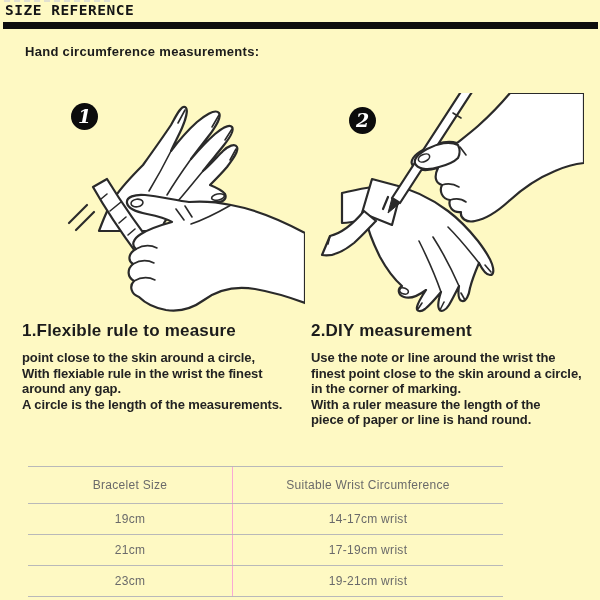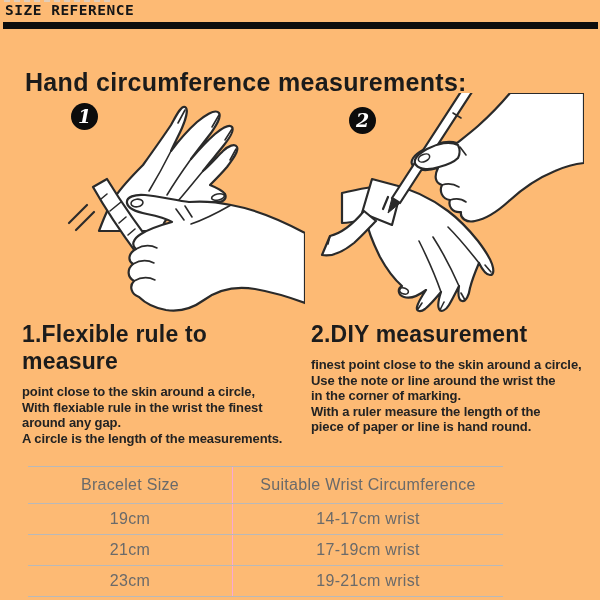--- a/index.html
+++ b/index.html
@@ -1,49 +1,49 @@
 <!DOCTYPE html>
 <html><head>
 <meta charset="utf-8">
 <style>
   html,body{margin:0;padding:0;background:#fff;}
   .canvas{
-    position:relative;width:600px;height:600px;background:#fdba74;
+    position:relative;width:600px;height:600px;background:#fef9c3;
     overflow:hidden;font-family:"Liberation Sans",sans-serif;color:#1e1e1e;
   }
   
   .top-smudge{position:absolute;top:0;left:4px;width:110px;height:2px;
     background:repeating-linear-gradient(90deg,#d6d6d6 0 6px,transparent 6px 10px);opacity:.7;}
   .size-ref{position:absolute;left:5px;top:2px;font-family:"DejaVu Sans Mono",monospace;
     font-weight:bold;font-size:14.5px;letter-spacing:.5px;color:#161616;}
   .black-bar{position:absolute;left:3px;top:22px;width:595px;height:7px;background:#0d0d0d;}
-  .page-title{position:absolute;left:25px;top:44px;font-size:25px;font-weight:bold;
-    letter-spacing:.3px;color:#1b1b1b;margin-top:24px;}
+  .page-title{position:absolute;left:25px;top:44px;font-size:13px;font-weight:bold;
+    letter-spacing:.3px;color:#1b1b1b;}
   
   .fig{position:absolute;}
   #fig1{left:25px;top:93px;width:280px;height:224px;}
   #fig2{left:318px;top:93px;width:266px;height:224px;}
   .badge{position:absolute;width:27px;height:27px;border-radius:50%;background:#0c0c0c;
     color:#fff;display:flex;align-items:center;justify-content:center;
     font-family:"DejaVu Serif",serif;font-style:italic;font-weight:bold;font-size:19px;line-height:1;}
   #badge1{left:71px;top:103px;}
   #badge2{left:349px;top:107px;}
   
   .sec{position:absolute;top:321px;}
   #sec1{left:22px;width:284px;}
   #sec2{left:311px;width:286px;}
-  .sec .sec-heading{margin:0 0 9px 0;font-size:23px;font-weight:bold;color:#1c1c1c;letter-spacing:.2px;}
+  .sec .sec-heading{margin:0 0 9px 0;font-size:17px;font-weight:bold;color:#1c1c1c;letter-spacing:.2px;}
   .sec .ln{font-size:13px;line-height:15.6px;font-weight:bold;color:#232323;
     white-space:nowrap;letter-spacing:-.1px;}
   
   .size-table{position:absolute;left:28px;top:466px;width:475px;}
   .trow{display:grid;grid-template-columns:204px 1fr;border-bottom:1px solid #b9b9b9;height:30px;}
   .trow.thead{border-top:1px solid #b9b9b9;height:36px;}
   .tcell{display:flex;align-items:center;justify-content:center;color:#6a6a6a;
-    font-size:16px;letter-spacing:.3px;}
+    font-size:12px;letter-spacing:.3px;}
   .tcell + .tcell{border-left:1px solid #f9a8d4;}
   svg .ink{stroke:#2a2a2a;stroke-width:2.2;stroke-linecap:round;stroke-linejoin:round;fill:none;}
   svg .paper{stroke:#2a2a2a;stroke-width:2.2;stroke-linecap:round;stroke-linejoin:round;fill:#ffffff;}
   svg .thin{stroke:#2a2a2a;stroke-width:1.6;stroke-linecap:round;fill:none;}
 </style>
 </head>
 <body>
 
 <div class="canvas">
 
@@ -153,22 +153,22 @@
   <div id="sec1" class="sec">
     <h3 class="sec-heading">1.Flexible rule to measure</h3>
     <div class="ln">point close to the skin around a circle,</div>
     <div class="ln">With flexiable rule in the wrist the finest</div>
     <div class="ln">around any gap.</div>
     <div class="ln">A circle is the length of the measurements.</div>
   </div>
 
   <div id="sec2" class="sec">
     <h3 class="sec-heading">2.DIY measurement</h3>
+    <div class="ln">Use the note or line around the wrist the</div>
     <div class="ln">finest point close to the skin around a circle,</div>
-    <div class="ln">Use the note or line around the wrist the</div>
     <div class="ln">in the corner of marking.</div>
     <div class="ln">With a ruler measure the length of the</div>
     <div class="ln">piece of paper or line is hand round.</div>
   </div>
 
   <div class="size-table">
     <div class="trow thead">
       <div class="tcell">Bracelet Size</div>
       <div class="tcell">Suitable Wrist Circumference</div>
     </div>

